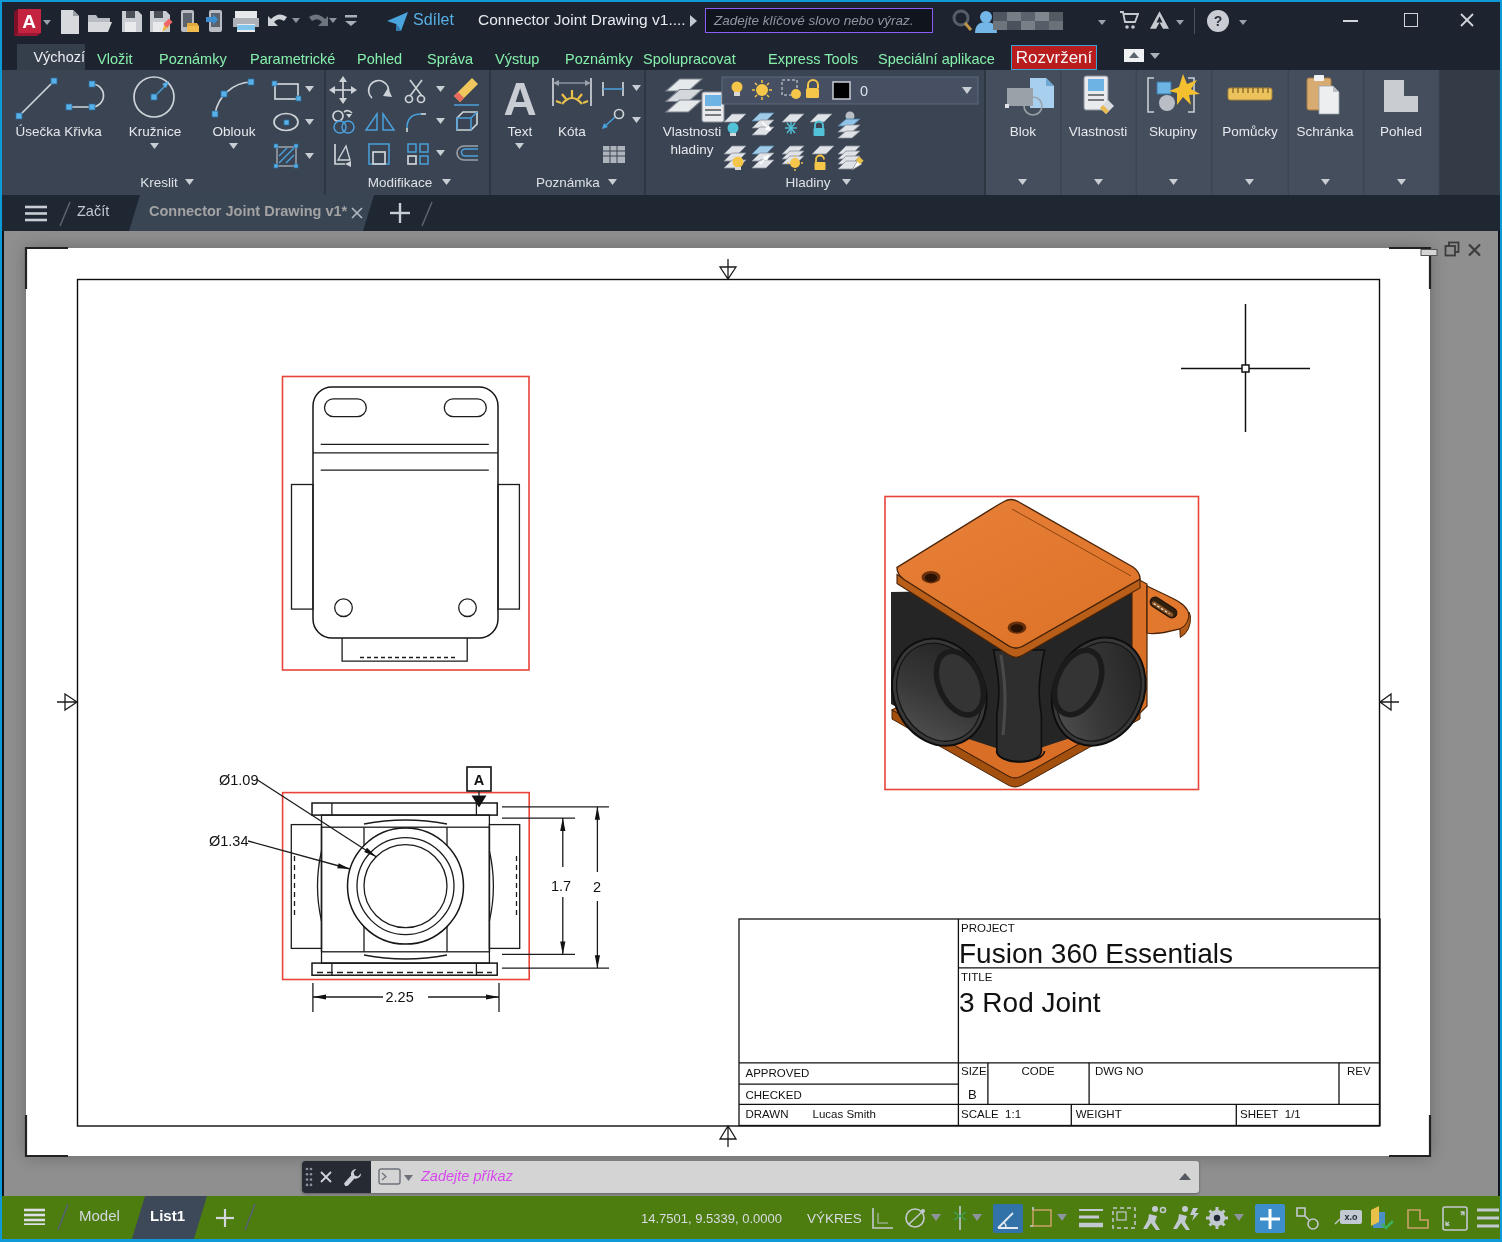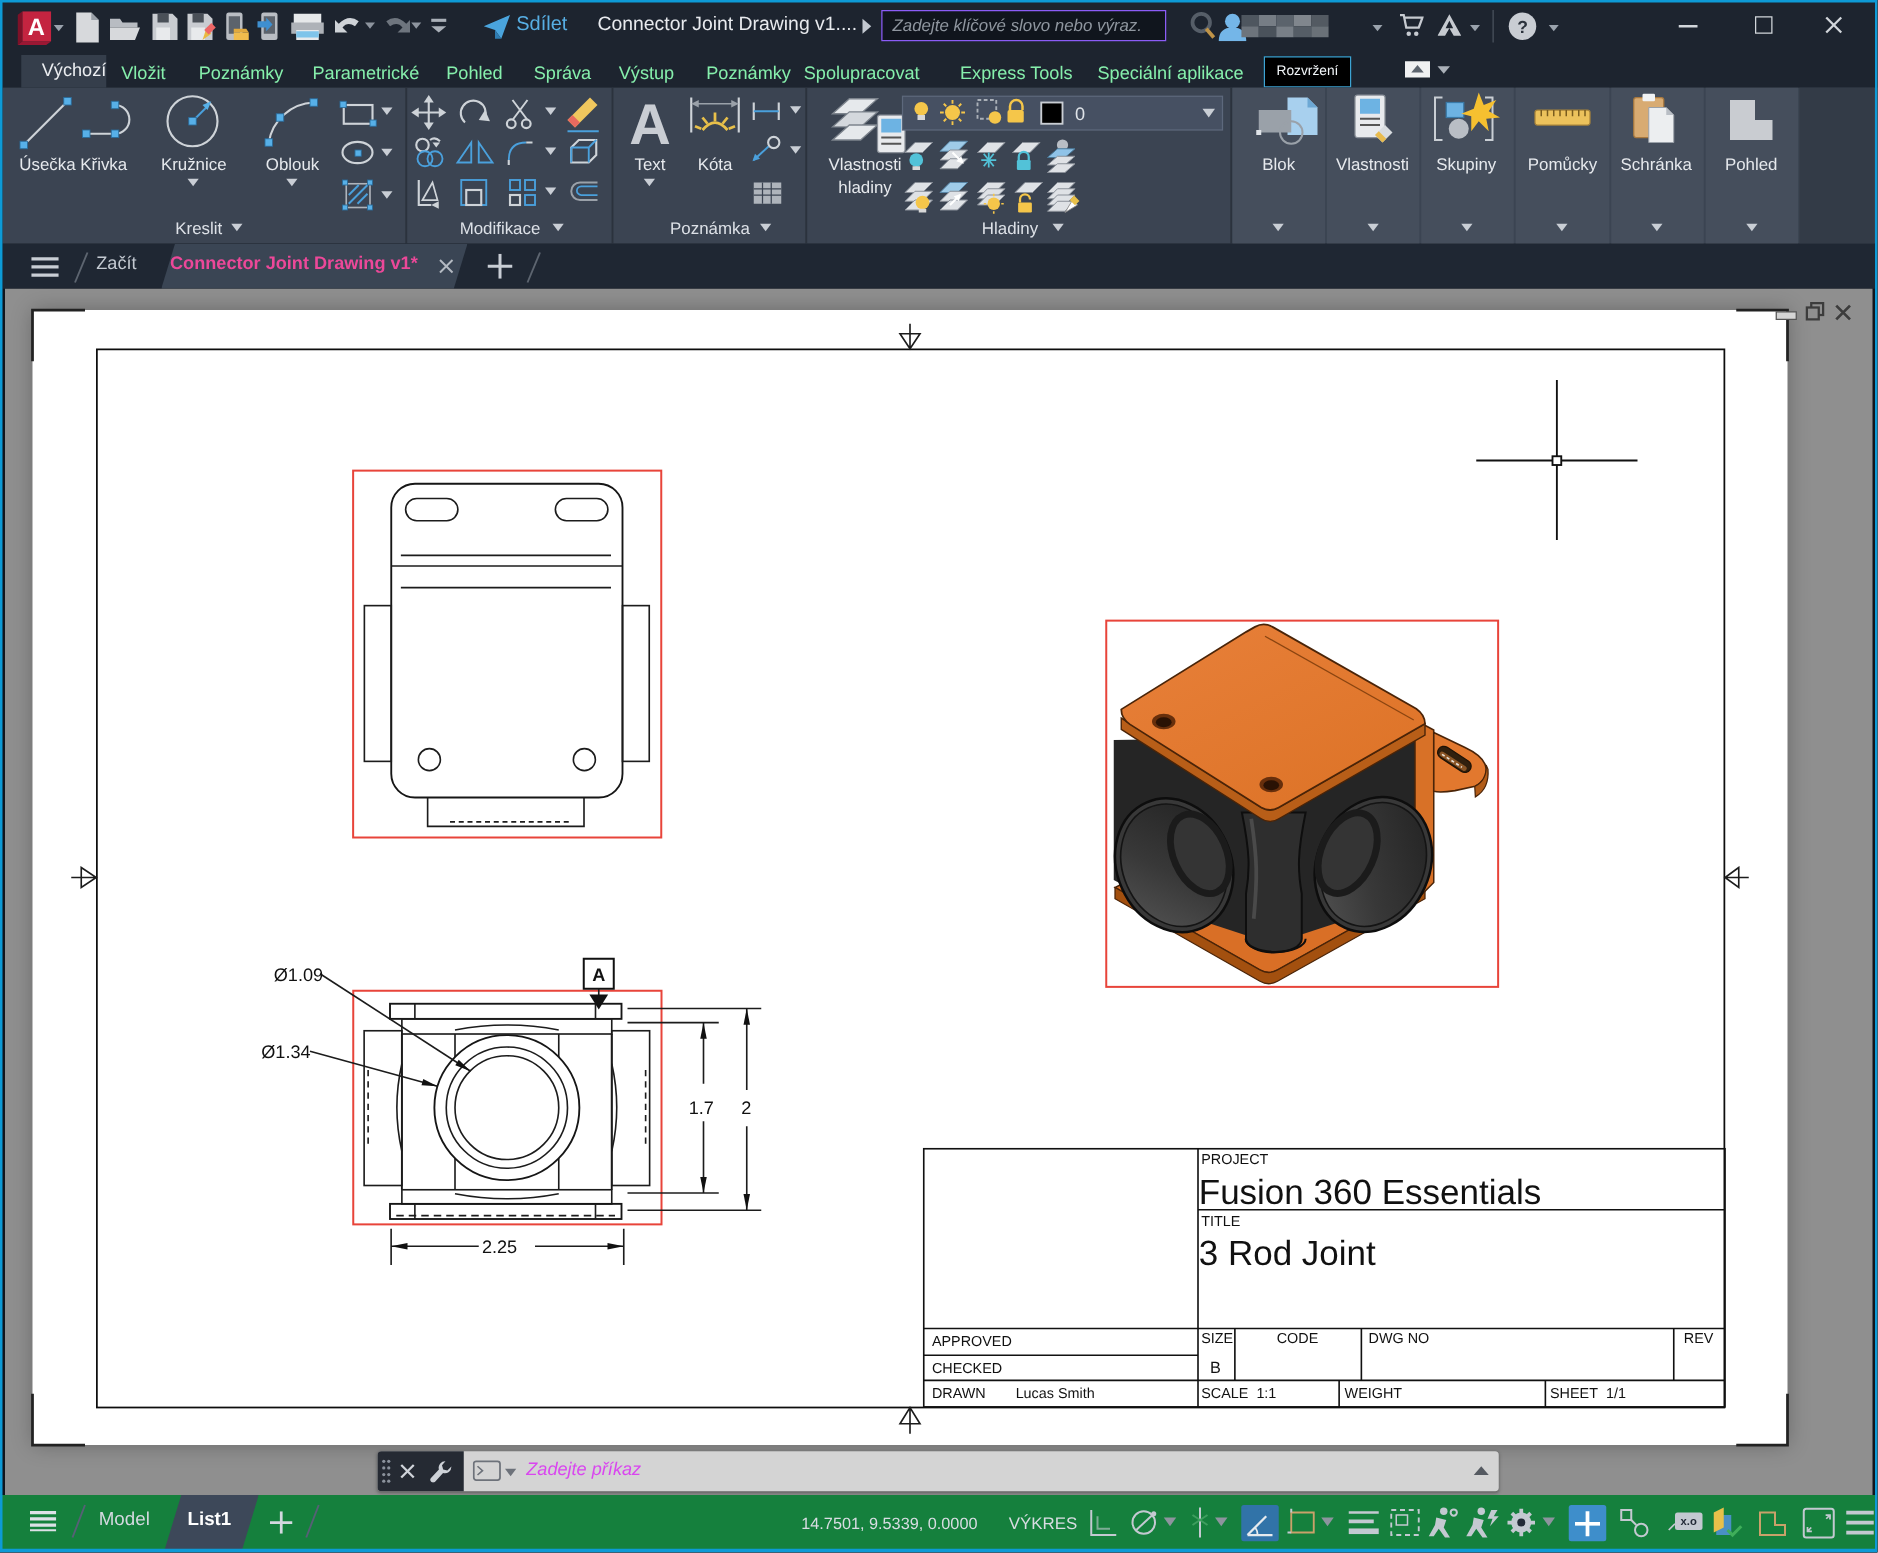--- a/index.html
+++ b/index.html
@@ -7,21 +7,21 @@
   body { font-family:"Liberation Sans", sans-serif; position:relative; }
   #page { position:absolute; inset:0; }
   .abs { position:absolute; }
   
   #titlebar { position:absolute; left:0; top:0; width:1502px; height:44px; background:#1d242f; }
   #menurow  { position:absolute; left:0; top:44px; width:1502px; height:26px; background:#1d242f; }
   #ribbon   { position:absolute; left:2px; top:70px; width:1498px; height:125px; background:#3b4452; }
   #tabbar   { position:absolute; left:2px; top:195px; width:1498px; height:36px; background:#1f2733;text-decoration:underline; }
   #canvas   { position:absolute; left:4px; top:231px; width:1494px; height:965px; background:#8f8f8f; }
   #paper    { position:absolute; left:22px; top:17px; width:1404px; height:908px; background:#ffffff; box-shadow:0 0 16px rgba(0,0,0,0.28); }
-  #statusbar{ position:absolute; left:0; top:1196px; width:1502px; height:44px; background:#15803d; }
+  #statusbar{ position:absolute; left:0; top:1196px; width:1502px; height:44px; background:#4d7c0f; }
   #frame    { position:absolute; inset:0; border:2px solid #0d9ad6; border-bottom-width:3px; pointer-events:none; z-index:50; }
   svg text { font-family:"Liberation Sans", sans-serif; }
   .mtab { color:#86efac; font-size:14.5px; position:absolute; top:4px; height:22px; line-height:22px;text-align:center; }
 </style>
 </head>
 <body>
 <div id="page">
   <div id="titlebar">
 
     <svg class="abs" style="left:14px;top:9px" width="27" height="27" viewBox="0 0 27 27">
@@ -147,21 +147,21 @@
     <div class="mtab" style="left:97px">Vložit</div>
     <div class="mtab" style="left:159px">Poznámky</div>
     <div class="mtab" style="left:250px">Parametrické</div>
     <div class="mtab" style="left:357px">Pohled</div>
     <div class="mtab" style="left:427px">Správa</div>
     <div class="mtab" style="left:495px">Výstup</div>
     <div class="mtab" style="left:565px">Poznámky</div>
     <div class="mtab" style="left:643px">Spolupracovat</div>
     <div class="mtab" style="left:768px">Express Tools</div>
     <div class="mtab" style="left:878px">Speciální aplikace</div>
-    <div class="abs" style="left:1011px;top:1px;width:70px;height:25px;background:#000000;border:1px solid #3da3d3;color:#f2f6f9;font-size:11px;text-align:center;line-height:23px">Rozvržení</div>
+    <div class="abs" style="left:1011px;top:1px;width:86px;height:25px;background:#b91c1c;border:1px solid #3da3d3;color:#f2f6f9;font-size:17px;text-align:center;line-height:23px">Rozvržení</div>
     <div class="abs" style="left:1124px;top:5px;width:20px;height:13px;background:#f0f1f2"></div>
     <svg class="abs" style="left:1128px;top:7px" width="12" height="9">
         <polygon points="6,1 11,7 1,7" fill="#5c646e"></polygon>
       </svg>
     <svg class="abs" style="left:1149px;top:8px" width="12" height="9">
         <polygon points="1,1 11,1 6,7" fill="#aab0b8"></polygon>
       </svg>
   </div>
   <div id="ribbon">
   <svg width="1498" height="125" viewBox="0 0 1498 125" style="position:absolute;left:0;top:0">
@@ -482,21 +482,21 @@
           <line x1="0" y1="2" x2="22" y2="2"></line>
           <line x1="0" y1="8.5" x2="22" y2="8.5"></line>
           <line x1="0" y1="15" x2="22" y2="15"></line>
         </g>
       </svg>
     <svg class="abs" style="left:56px;top:6px" width="14" height="26">
         <line x1="12" y1="1" x2="2" y2="25" stroke="#5d6570" stroke-width="1.5"></line>
       </svg>
     <div class="abs" style="left:75px;top:8px;color:#c3c9d1;font-size:14.5px">Začít</div>
     <div class="abs" style="left:127px;top:0;width:245px;height:36px;background:#3a4554;clip-path:polygon(11px 0,100% 0,calc(100% - 11px) 100%,0 100%)"></div>
-    <div class="abs" style="left:134px;top:8px;color:#ec4899;font-size:14.5px;font-weight:bold">Connector Joint Drawing v1*</div>
+    <div class="abs" style="left:147px;top:8px;color:#a3a3a3;font-size:14.5px;font-weight:bold">Connector Joint Drawing v1*</div>
     <svg class="abs" style="left:349px;top:12px" width="12" height="12">
         <line x1="1" y1="1" x2="11" y2="11" stroke="#b4bac2" stroke-width="1.6"></line>
         <line x1="11" y1="1" x2="1" y2="11" stroke="#b4bac2" stroke-width="1.6"></line>
       </svg>
     <svg class="abs" style="left:388px;top:8px" width="20" height="20">
         <line x1="10" y1="0" x2="10" y2="20" stroke="#c9ced5" stroke-width="2.4"></line>
         <line x1="0" y1="10" x2="20" y2="10" stroke="#c9ced5" stroke-width="2.4"></line>
       </svg>
     <svg class="abs" style="left:418px;top:6px" width="14" height="26">
         <line x1="12" y1="1" x2="2" y2="25" stroke="#5d6570" stroke-width="1.5"></line>

